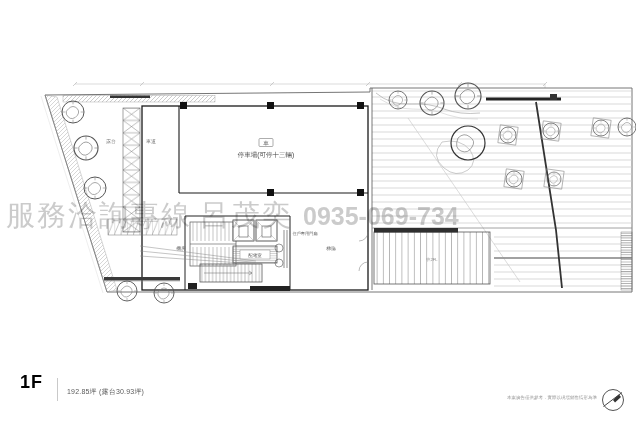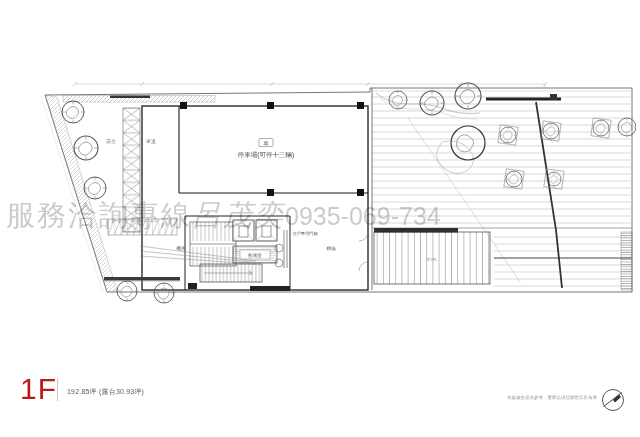--- a/index.html
+++ b/index.html
@@ -2,25 +2,25 @@
 <html><head>
 <meta charset="utf-8">
 <style>
   html,body{margin:0;padding:0;background:#fff;}
   .page{position:relative;width:636px;height:437px;background:#fff;overflow:hidden;
         font-family:"Liberation Sans",sans-serif;}
   svg.plan{position:absolute;left:0;top:0;z-index:1;}
   .watermark{position:absolute;left:6px;right:5px;top:196px;z-index:5;display:flex;
              align-items:baseline;white-space:nowrap;color:#c6c6c6;opacity:.9;
              font-size:29px;letter-spacing:2px;mix-blend-mode:multiply;pointer-events:none;}
-  .watermark .name{margin-left:0;font-style:italic;}
-  .watermark .num{font-size:25px;letter-spacing:0;margin-left:0;}
+  .watermark .name{margin-left:8px;}
+  .watermark .num{font-size:25px;letter-spacing:0;margin-left:10px;font-weight:bold;}
   .watermark .num2{margin-left:auto;}
-  .floor-label{position:absolute;left:20px;top:372px;z-index:4;font-size:30px;
-               font-weight:normal;color:#b91c1c;letter-spacing:1px;}
+  .floor-label{position:absolute;left:20px;top:372px;z-index:4;font-size:18px;
+               font-weight:bold;color:#000000;letter-spacing:1px;}
   .footer-divider{position:absolute;left:57px;top:378px;width:1px;height:23px;
                   background:#c9c9c9;z-index:4;}
   .area-text{position:absolute;left:67px;top:387px;z-index:4;font-size:7px;
              color:#5a5a5a;letter-spacing:.2px;}
   text{font-family:"Liberation Sans",sans-serif;}
 </style>
 </head>
 <body>
 
 <div class="page">

